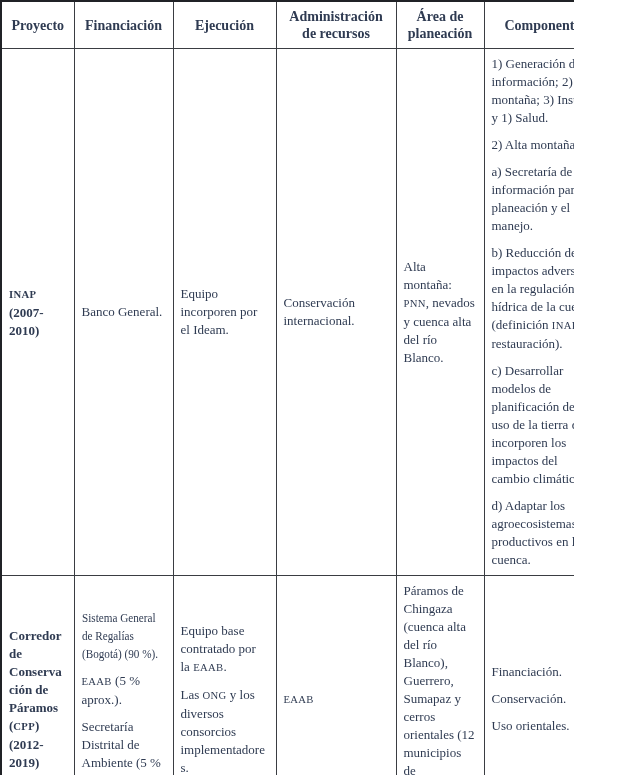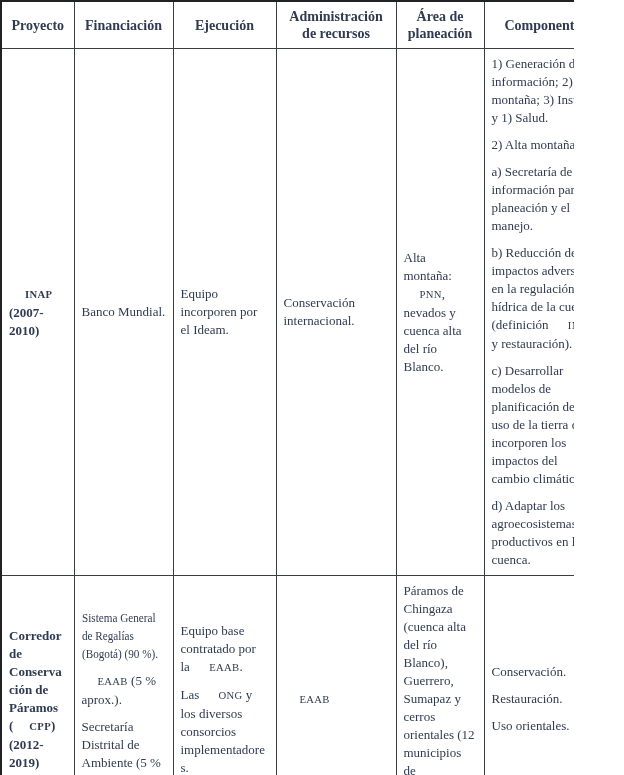--- a/index.html
+++ b/index.html
@@ -61,21 +61,20 @@
   
   tr.row-cpp td.col-financiacion .paras p:first-child{
     transform:scaleX(0.86);
     transform-origin:0 50%;
     width:116%;
   }
   
   .sc{
     font-size:0.82em;
     letter-spacing:0.03em;
-    margin-left:16px;
   }
 </style>
 </head>
 <body>
 
 <div class="page">
   <table class="projects">
     <colgroup>
       <col style="width:73px">
       <col style="width:99px">
@@ -96,21 +95,21 @@
     </thead>
     <tbody>
       <tr class="row-inap">
         <td class="col-proyecto">
             <div class="paras">
               <p><span class="sc">INAP</span> (2007-2010)</p>
             </div>
           </td>
         <td class="col-financiacion">
             <div class="paras">
-              <p>Banco Mundial.</p>
+              <p>Banco General.</p>
             </div>
           </td>
         <td class="col-ejecucion">
             <div class="paras">
               <p>Equipo incorporen por el Ideam.</p>
             </div>
           </td>
         <td class="col-administracion">
             <div class="paras">
               <p>Conservación internacional.</p>
@@ -156,21 +155,21 @@
               <p><span class="sc">EAAB</span></p>
             </div>
           </td>
         <td class="col-area">
             <div class="paras">
               <p>Páramos de Chingaza (cuenca alta del río Blanco), Guerrero, Sumapaz y cerros orientales (12 municipios de Cundinamarca y Meta).</p>
             </div>
           </td>
         <td class="col-componentes">
             <div class="paras">
+              <p>Financiación.</p>
               <p>Conservación.</p>
-              <p>Restauración.</p>
               <p>Uso orientales.</p>
             </div>
           </td>
       </tr>
     </tbody>
   </table>
 </div>
 
 </body></html>

